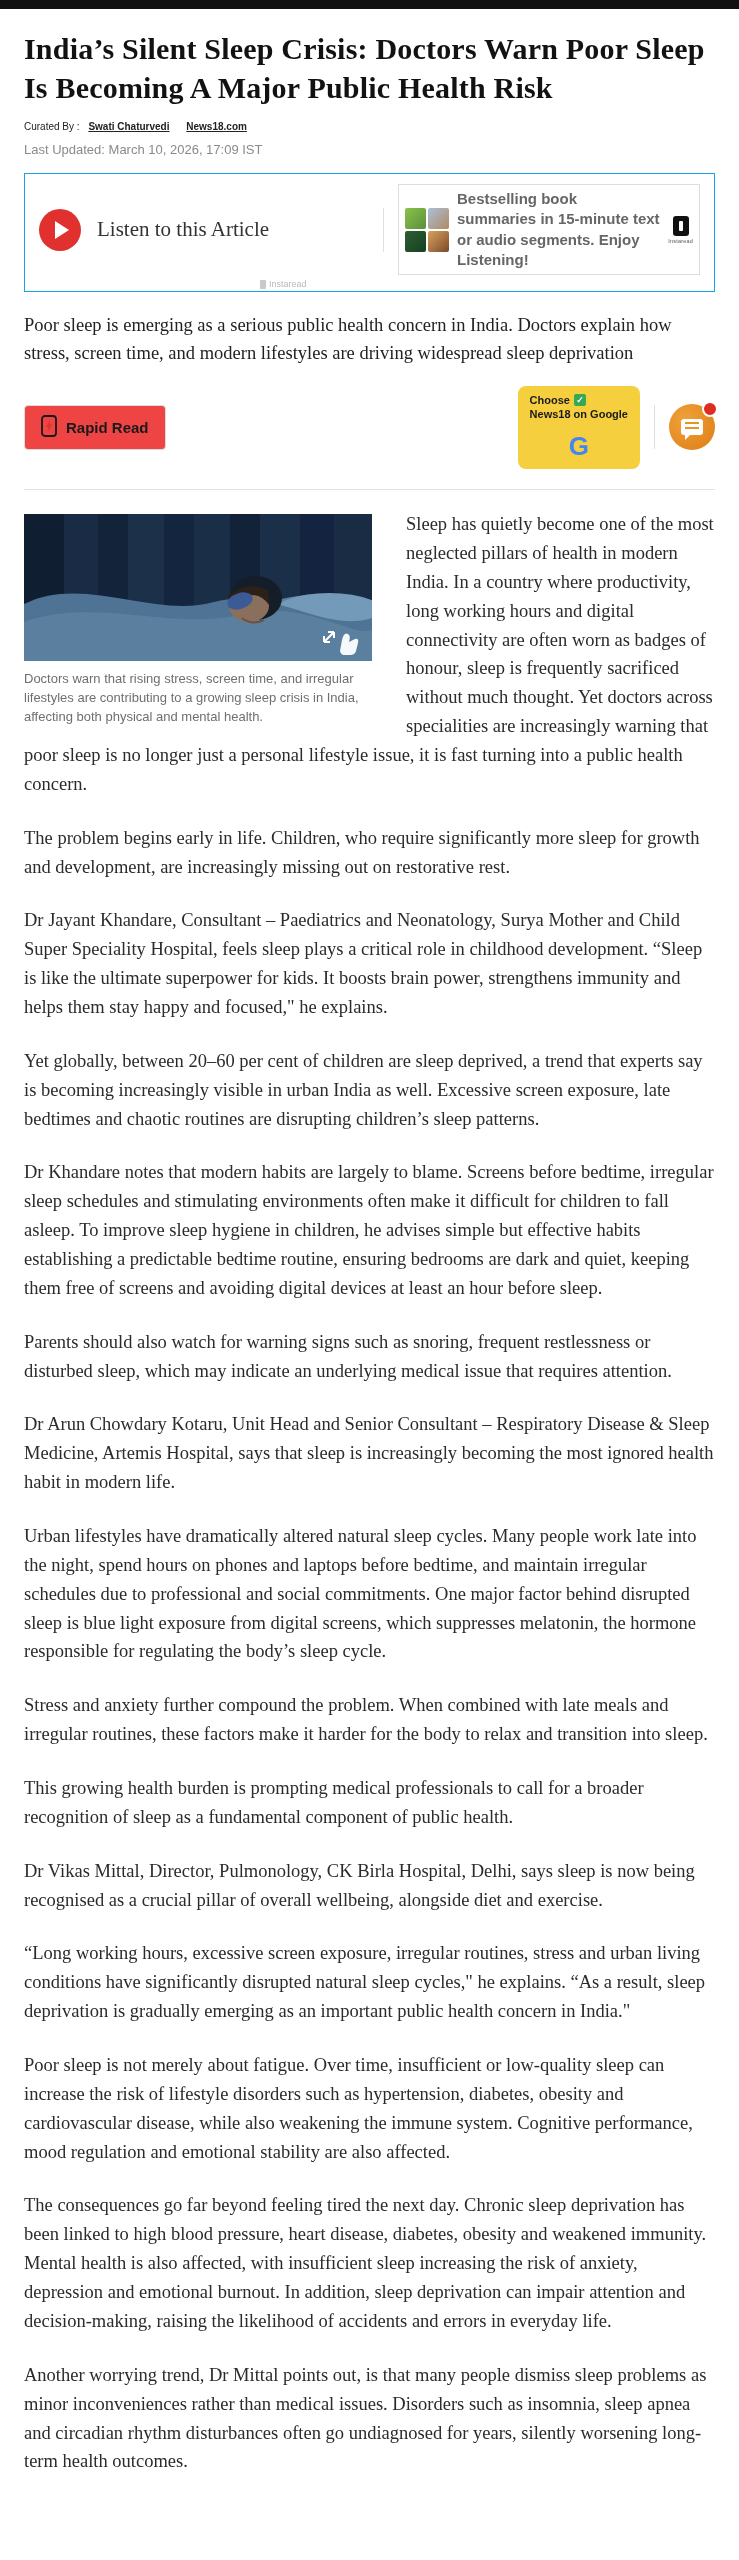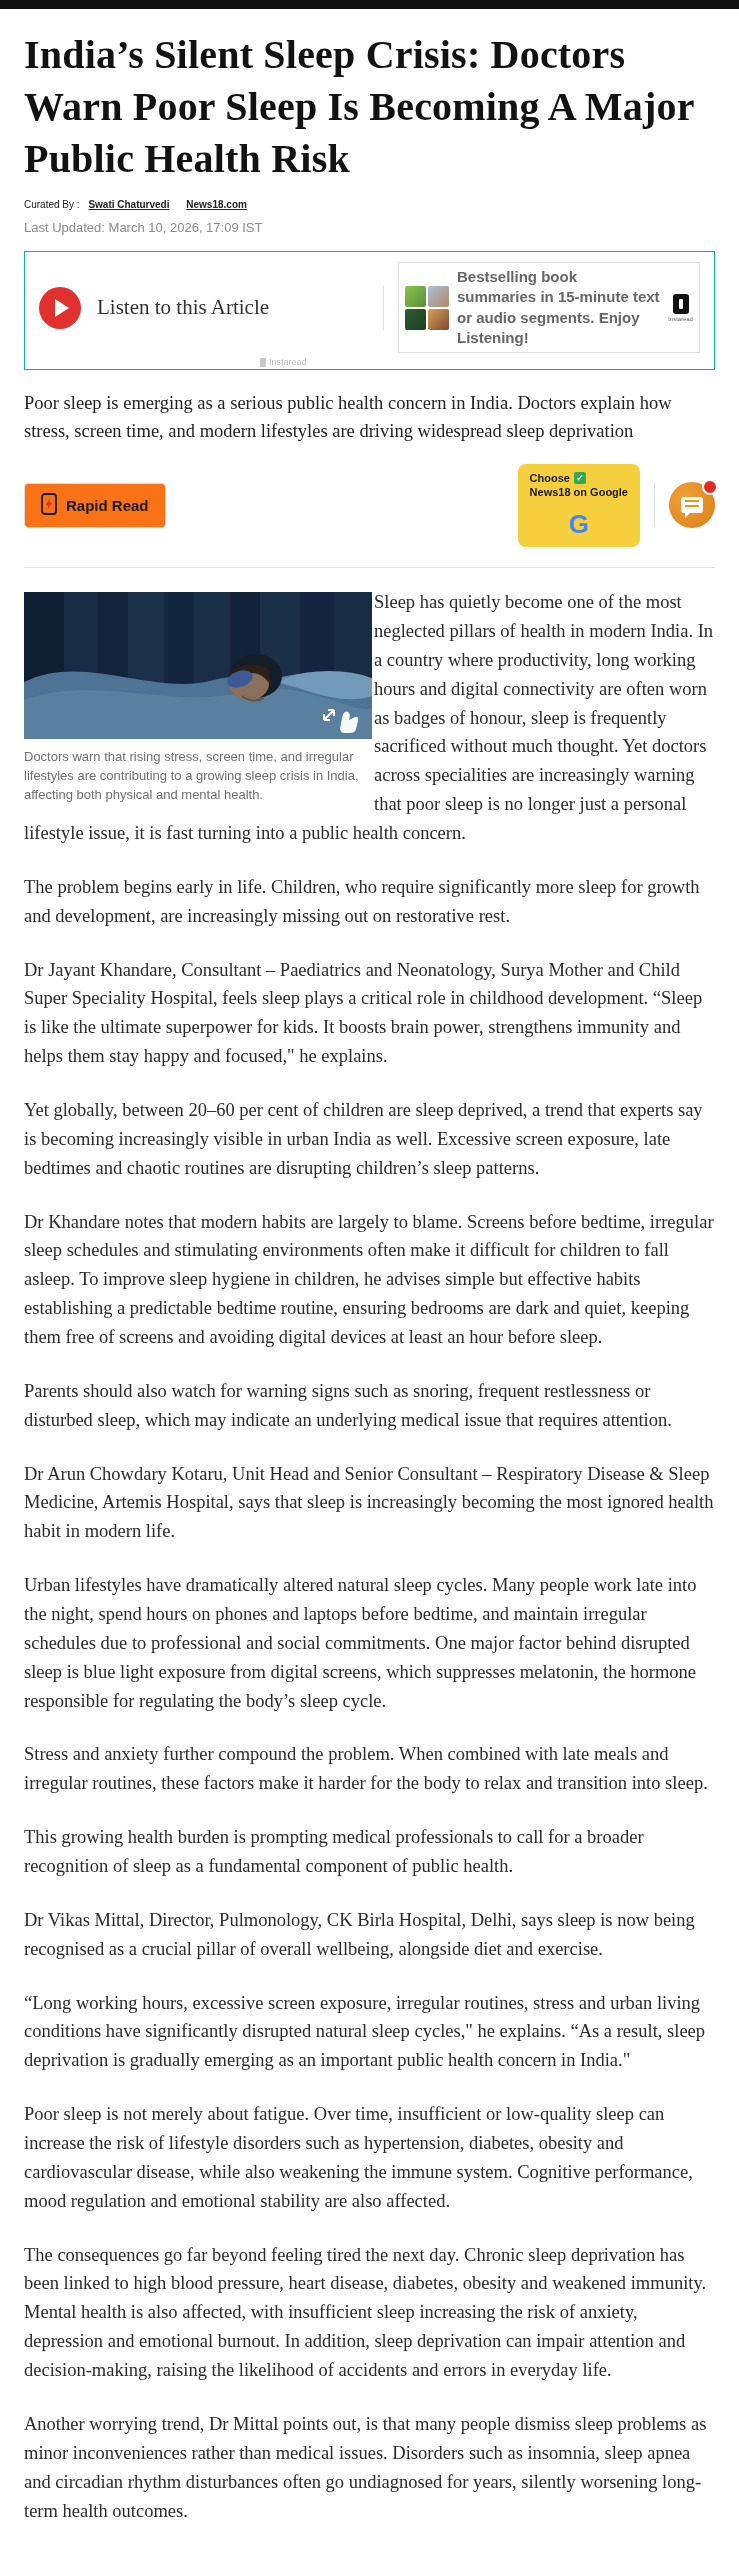--- a/index.html
+++ b/index.html
@@ -9,21 +9,21 @@
     font-family: "Liberation Sans", sans-serif;
     color: #2e2e2e;
     position: relative;
   }
   .top-bar { height: 9px; background: #111111; width: 100%; }
   .page { padding: 20px 24px 30px 24px; }
 
   h1.title {
     font-family: "Liberation Serif", "DejaVu Serif", serif;
     font-weight: 700;
-    font-size: 40px;
+    font-size: 30px;
     line-height: 1.3;
     color: #121212;
     letter-spacing: 0.2px;
   }
 
   .byline { margin-top: 14px; font-size: 10px; color: #222; }
   .byline a { color: #222; text-decoration: underline; font-weight: 700; margin-left: 6px; cursor: pointer; }
   .byline .src { margin-left: 14px; }
   .updated { margin-top: 10px; font-size: 13px; color: #8a8a8a; }
 
@@ -78,21 +78,21 @@
 
   .summary {
     margin-top: 20px;
     font-family: "Liberation Serif", "DejaVu Serif", serif;
     font-size: 18.5px; line-height: 1.5; color: #232323;
   }
 
   .action-row { margin-top: 18px; display: flex; align-items: center; justify-content: space-between; }
   .rapid-read {
     display: inline-flex; align-items: center; gap: 9px;
-    background: #f97316; border: 1px solid #ddd; border-radius: 4px;
+    background: #ef4444; border: 1px solid #ddd; border-radius: 4px;
     padding: 9px 16px; cursor: pointer;
   }
   .rapid-read .label { font-size: 15px; font-weight: 700; color: #1a1a1a; }
   .right-actions { display: flex; align-items: center; gap: 14px; }
   .google-badge {
     background: #f6cf3f; border-radius: 8px; padding: 7px 12px;
     display: flex; align-items: center; gap: 10px; cursor: pointer; flex-direction: column;
   }
   .google-badge .lines { font-size: 11px; font-weight: 700; color: #1a1a1a; line-height: 1.3; }
   .google-badge .check {
@@ -115,21 +115,21 @@
   .comment-btn .bubble i { display: block; height: 2px; background: #e8941f; margin: 3px 4px 0 4px; }
   .comment-btn .dot {
     position: absolute; top: -3px; right: -3px; width: 16px; height: 16px;
     border-radius: 50%; background: #e02b20; border: 2px solid #fff;
   }
 
   .rule { border: none; border-top: 1px solid #e2e2e2; margin-top: 20px; }
 
   .article-body { margin-top: 20px; }
   .article-body:after { content: ""; display: block; clear: both; }
-  figure.lead-figure { float: left; width: 348px; margin: 4px 2px 14px 0; }
+  figure.lead-figure { float: left; width: 348px; margin: 4px 34px 14px 0; }
   .lead-image { width: 348px; height: 147px; display: block; position: relative; cursor: pointer; }
   .lead-image svg { display: block; }
   figcaption {
     margin-top: 9px; font-size: 13px; line-height: 1.45; color: #6f6f6f;
     font-family: "Liberation Sans", sans-serif;
   }
   .article-body p {
     font-family: "Liberation Serif", "DejaVu Serif", serif;
     font-size: 18.5px; line-height: 1.56; color: #2b2b2b;
     margin-bottom: 25px; text-align: left;

